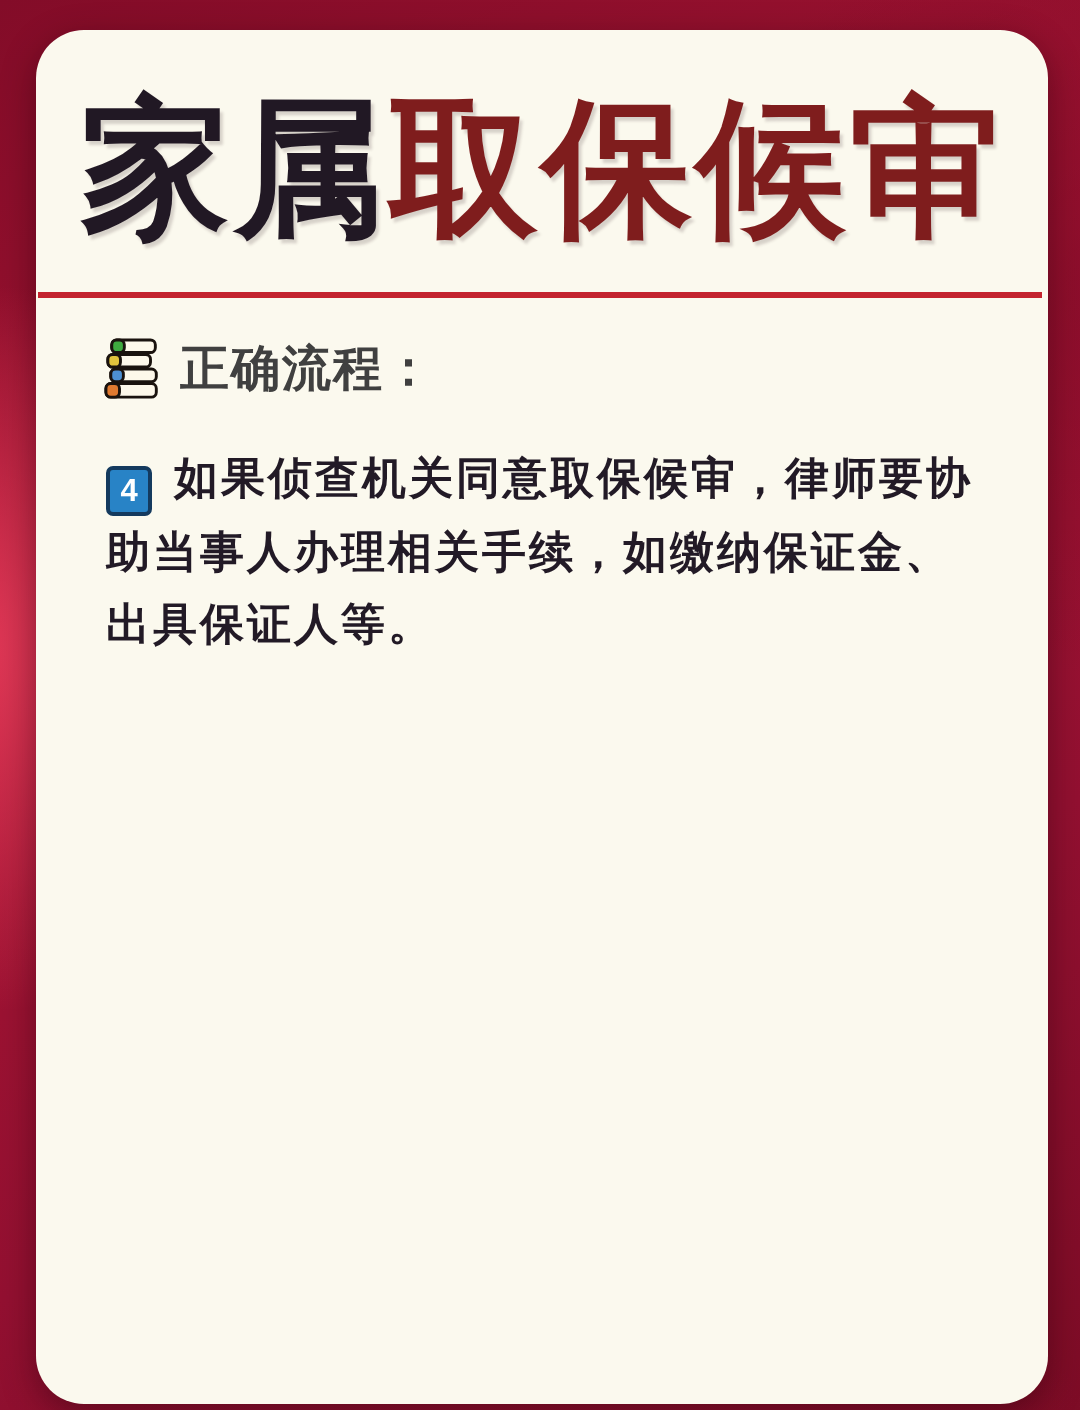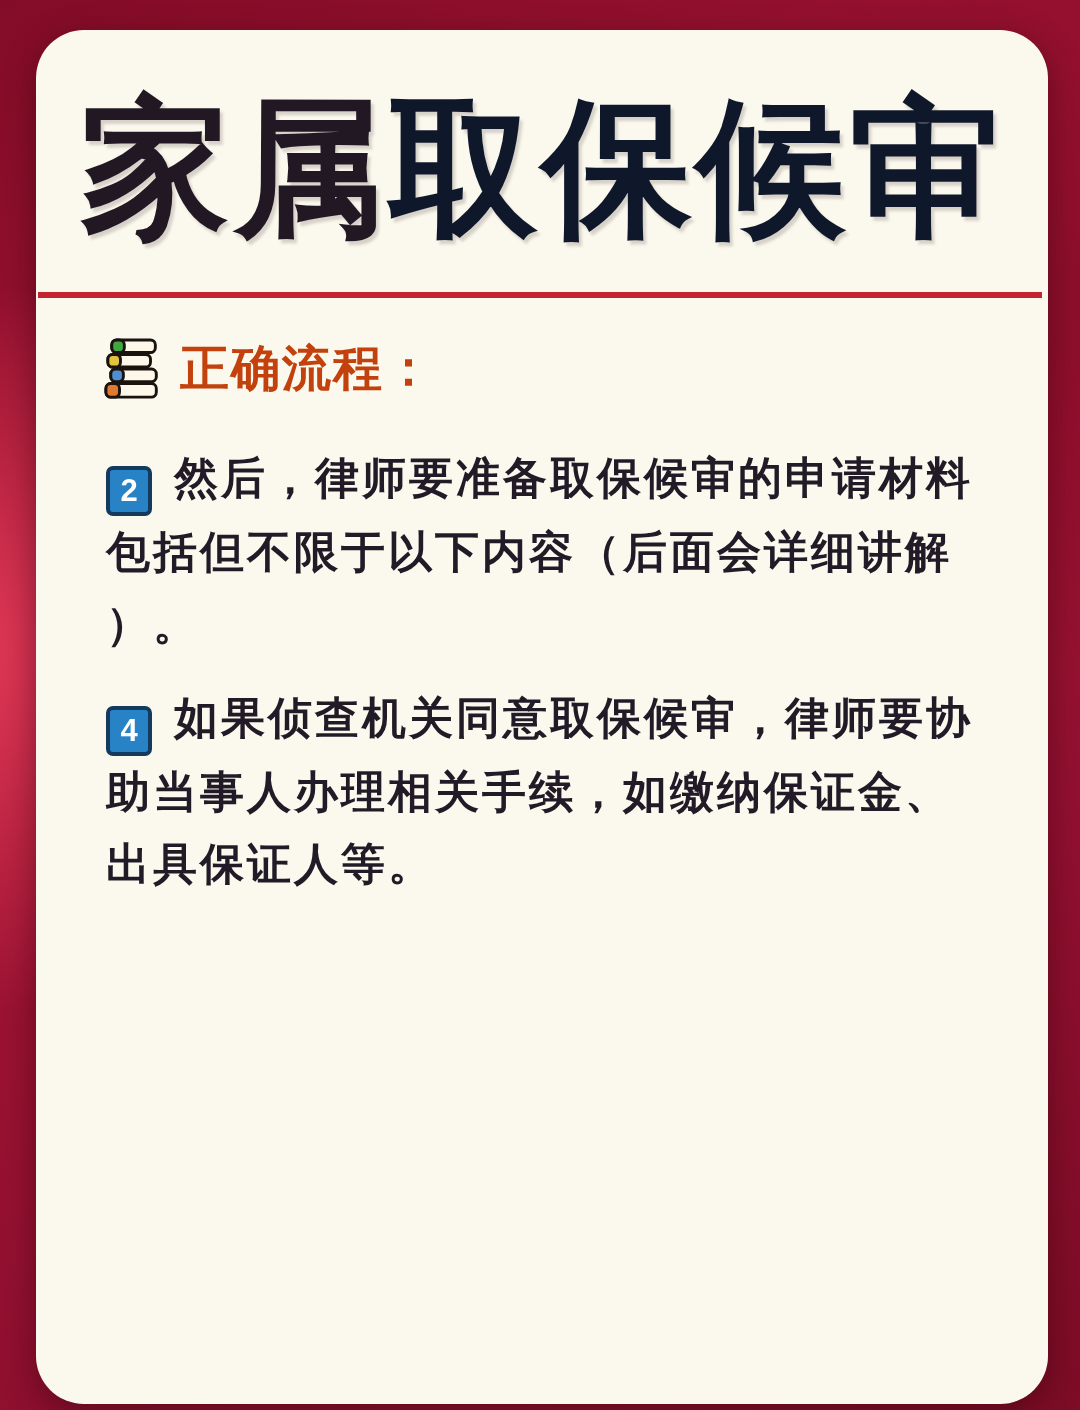--- a/index.html
+++ b/index.html
@@ -29,36 +29,36 @@
   .title-wrap {
     margin-top: 42px;
     text-align: center;
     font-weight: 900;
     font-size: 150px;
     line-height: 192px;
     letter-spacing: 4px;
     color: #211824;
     text-shadow: 3px 4px 3px rgba(50,25,35,0.18);
   }
-  .t-red { color: #0f172a; }
+  .t-red { color: #7f1d1d; }
   .divider {
     margin: 28px 6px 0 2px;
     height: 6px;
     border: none;
     background: #c4242f;
   }
   .section-header {
     display: flex;
     align-items: center;
     margin: 38px 0 0 68px;
     gap: 14px;
   }
   .books-icon { width: 62px; height: 64px; flex: 0 0 auto; }
   .section-title {
-    color: #c2410c;
+    color: #404040;
     font-size: 49px;
     font-weight: 800;
     letter-spacing: 2px;
   }
   .steps {
     margin-top: 40px;
     padding: 0 54px 0 70px;
   }
   .step {
     margin: 0 0 22px 0;
@@ -107,18 +107,17 @@
           <rect x="7" y="33" width="47" height="13" rx="5" fill="#fdf8ea"></rect>
           <rect x="7" y="33" width="13" height="13" rx="5" fill="#4d8fd1"></rect>
           <rect x="2" y="48" width="52" height="14" rx="5" fill="#fdf8ea"></rect>
           <rect x="2" y="48" width="14" height="14" rx="5" fill="#e07a30"></rect>
         </g>
       </svg>
       <span class="section-title">正确流程：</span>
     </div>
 
     <div class="steps">
-      <p class="step"><span class="badge">2</span><span>然后，律师要准备取保候审的申请材料包括但不限于以下内容（后面会详细讲解）。</span></p>
       <p class="step"><span class="badge">4</span><span>如果侦查机关同意取保候审，律师要协助当事人办理相关手续，如缴纳保证金、出具保证人等。</span></p>
     </div>
 
   </div>
 </div>
 
 </body></html>

